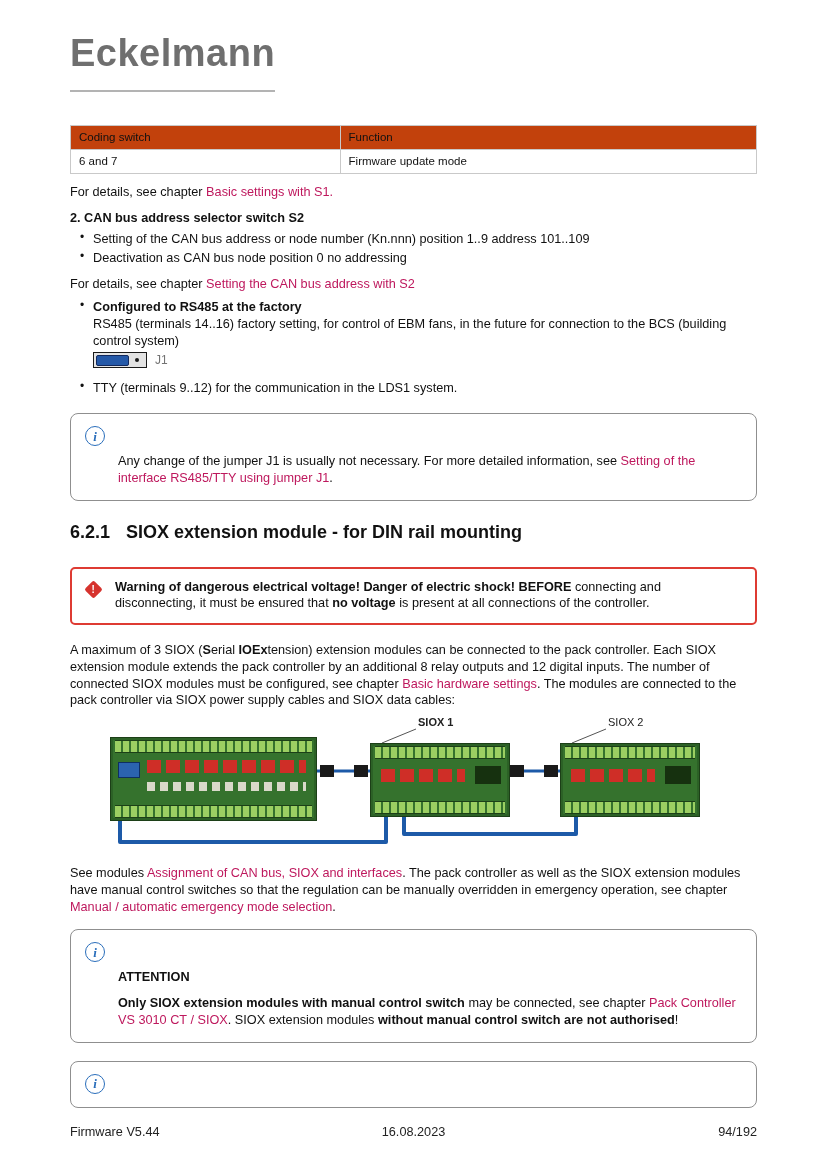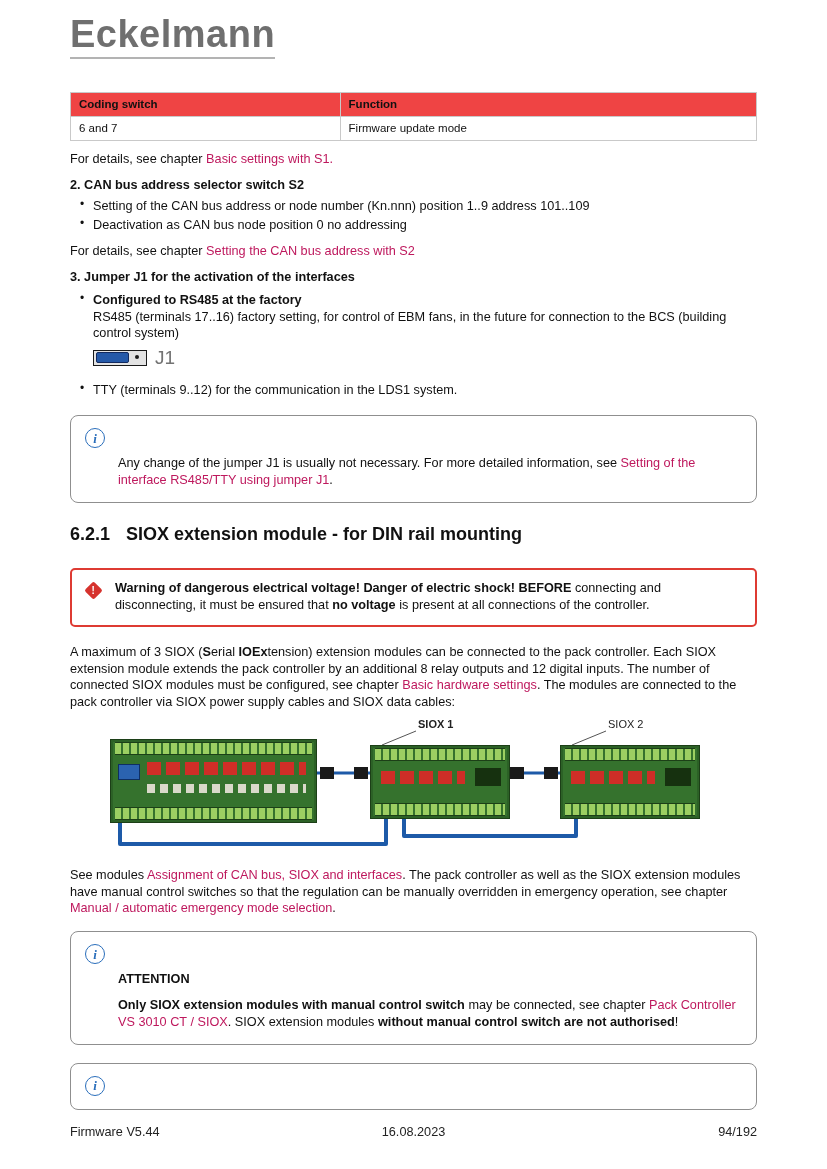--- a/index.html
+++ b/index.html
@@ -1,45 +1,45 @@
 <!DOCTYPE html>
 <html><head>
 <meta charset="utf-8">
 <style>
   html,body{margin:0;padding:0;background:#fff;}
   .page{position:relative;width:827px;height:1169px;background:#ffffff;overflow:hidden;
         font-family:"Liberation Sans", sans-serif;font-size:12.7px;line-height:1.32;color:#111;}
   .content{position:absolute;left:70px;top:0;width:687px;}
 
   
-  .logo{margin-top:15px;font-size:38px;font-weight:bold;color:#6f6f6f;letter-spacing:0.5px;
-        line-height:1;width:max-content;padding-bottom:4px;border-bottom:2px solid #b3b3b3;text-align:right;}
+  .logo{margin-top:34px;font-size:38px;font-weight:bold;color:#6f6f6f;letter-spacing:0.5px;
+        line-height:1;width:max-content;padding-bottom:18px;border-bottom:2px solid #b3b3b3;text-align:right;}
 
   
   table.ctable{margin-top:33px;width:100%;border-collapse:collapse;font-size:11.5px;}
   table.ctable th,table.ctable td{border:1px solid #c9c9c9;padding:4px 8px;text-align:left;vertical-align:middle;}
-  table.ctable th{background:#ef4444;font-weight:bold;}
+  table.ctable th{background:#c2410c;font-weight:normal;}
   table.ctable .c1{width:39.3%;}
 
   .para{margin:10px 0 0 0;}
   .bhead{margin:9px 0 0 0;font-weight:bold;}
   a.link{color:#be185d;text-decoration:none;cursor:pointer;}
 
   ul.bullets{list-style:none;margin:4px 0 0 0;padding:0 0 0 10px;}
   ul.bullets li{position:relative;padding-left:13px;margin-top:2px;}
   ul.bullets li::before{content:"•";position:absolute;left:0;top:-1px;font-size:12px;}
 
   
   .jumper-row{margin-top:3px;display:flex;align-items:center;gap:8px;}
   .jumper{position:relative;display:inline-block;width:52px;height:14px;background:#e3e3e3;
           border:1.6px solid #1a1a1a;}
   .jumper .cap{position:absolute;left:2px;top:1.5px;width:31px;height:9px;background:#2559a8;
                border:1px solid #12295e;border-radius:2px;}
   .jumper .pin{position:absolute;right:7px;top:4.5px;width:4px;height:4px;background:#1a1a1a;border-radius:50%;}
-  .jlabel{font-size:19px;color:#737373;}
+  .jlabel{font-size:12px;color:#737373;}
 
   
   .note-box{margin-top:16px;border:1px solid #8f8f8f;border-radius:8px;padding:11px 16px 13px 14px;
             display:flex;gap:13px;align-items:flex-start;}
   .info-icon{flex:0 0 auto;width:18px;height:18px;border:1.6px solid #2a6ebb;border-radius:50%;
              color:#2a6ebb;font-family:"Liberation Serif", serif;font-style:italic;font-weight:bold;
              font-size:13px;display:flex;align-items:center;justify-content:center;margin-top:1px;}
   .note-text{flex:1;margin-top:28px;}
   .box-title{font-weight:bold;}
   .box-body{margin-top:9px;}
@@ -110,26 +110,25 @@
 
     <p class="bhead">2. CAN bus address selector switch S2</p>
 
     <ul class="bullets">
       <li><span>Setting of the CAN bus address or node number (Kn.nnn) position 1..9 address 101..109</span></li>
       <li><span>Deactivation as CAN bus node position 0 no addressing</span></li>
     </ul>
 
     <p class="para"><span>For details, see chapter </span><a class="link">Setting the CAN bus address with S2</a></p>
 
-    <p class="bhead">3. Jumper J1 for the activation of the interfaces</p>
 
     <ul class="bullets" style="margin-top:6px;">
       <li>
         <div><b>Configured to RS485 at the factory</b></div>
-        <div>RS485 (terminals 17..16) factory setting, for control of EBM fans, in the future for connection to the BCS (building control system)</div>
+        <div>RS485 (terminals 14..16) factory setting, for control of EBM fans, in the future for connection to the BCS (building control system)</div>
         <div class="jumper-row">
           <span class="jumper">
             <span class="cap"></span>
             <span class="pin"></span>
           </span>
           <span class="jlabel">J1</span>
         </div>
       </li>
     </ul>
 

